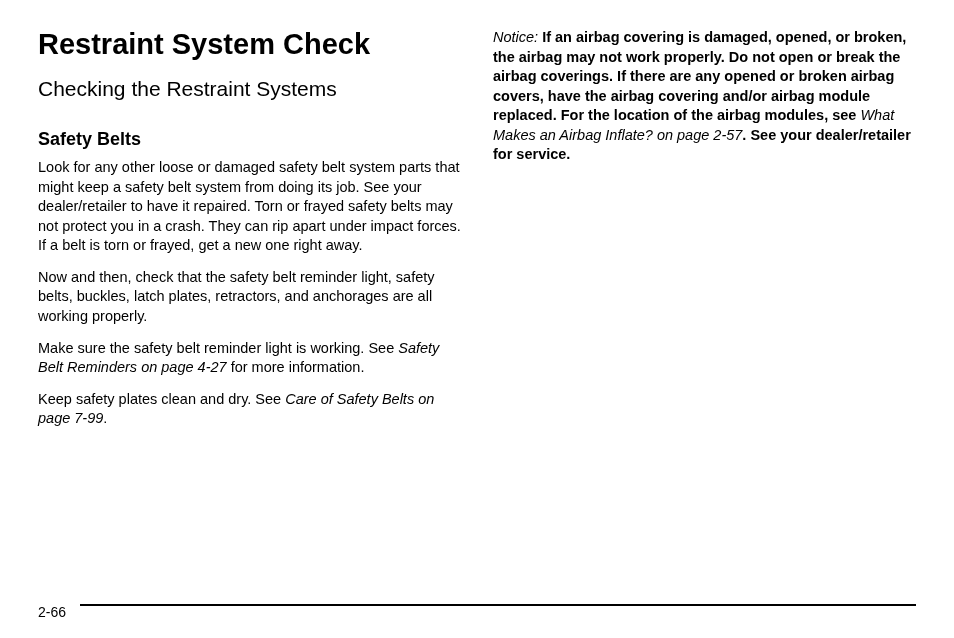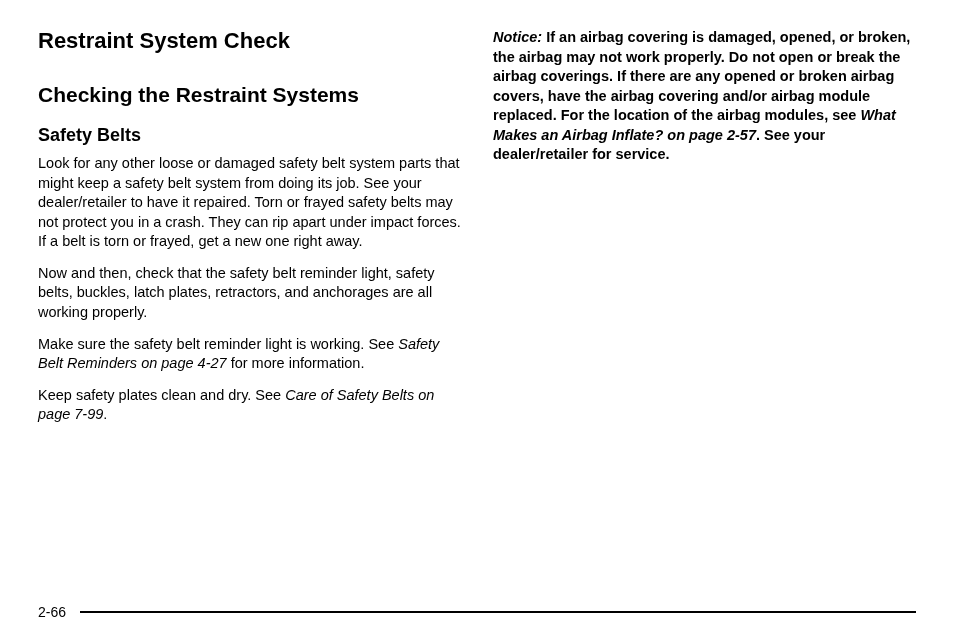--- a/index.html
+++ b/index.html
@@ -14,49 +14,48 @@
   }
   .page {
     display: flex;
     gap: 32px;
   }
   .col {
     flex: 1;
     min-width: 0;
   }
   h1 {
-    font-size: 22px;
+    font-size: 29px;
     font-weight: bold;
-    margin-bottom: 29px;
+    margin-bottom: 16px;
   }
   h2 {
     font-size: 21px;
-    font-weight: bold;
-    margin-bottom: 18px;
+    font-weight: normal;
+    margin-bottom: 28px;
   }
   h3 {
     font-size: 18px;
     font-weight: bold;
     margin-bottom: 8px;
   }
   p {
     font-size: 14.5px;
     line-height: 1.35;
     margin-bottom: 12px;
   }
   .ital { font-style: italic; }
   .bold { font-weight: bold; }
-  .boldital { font-weight: bold; font-style: italic; }
+  .boldital { font-weight: normal; font-style: italic; }
   .footer {
     position: absolute;
     bottom: 18px;
     left: 38px;
     right: 38px;
     display: flex;
-    align-items: center;
   }
   .page-num {
     font-size: 14px;
     margin-right: 14px;
     white-space: nowrap;
   }
   .rule {
     flex: 1;
     border-top: 2px solid #000;
   }

